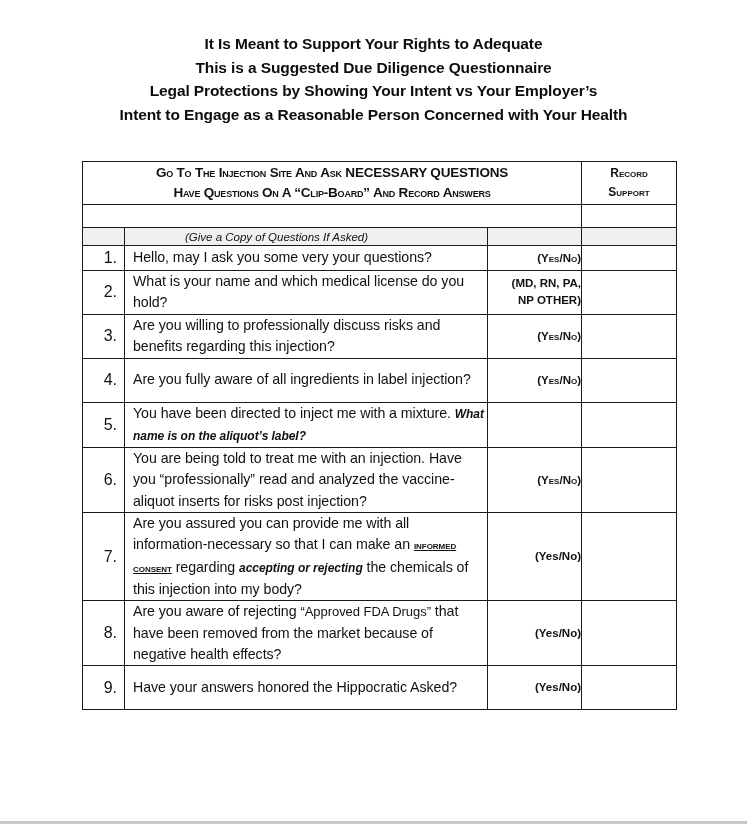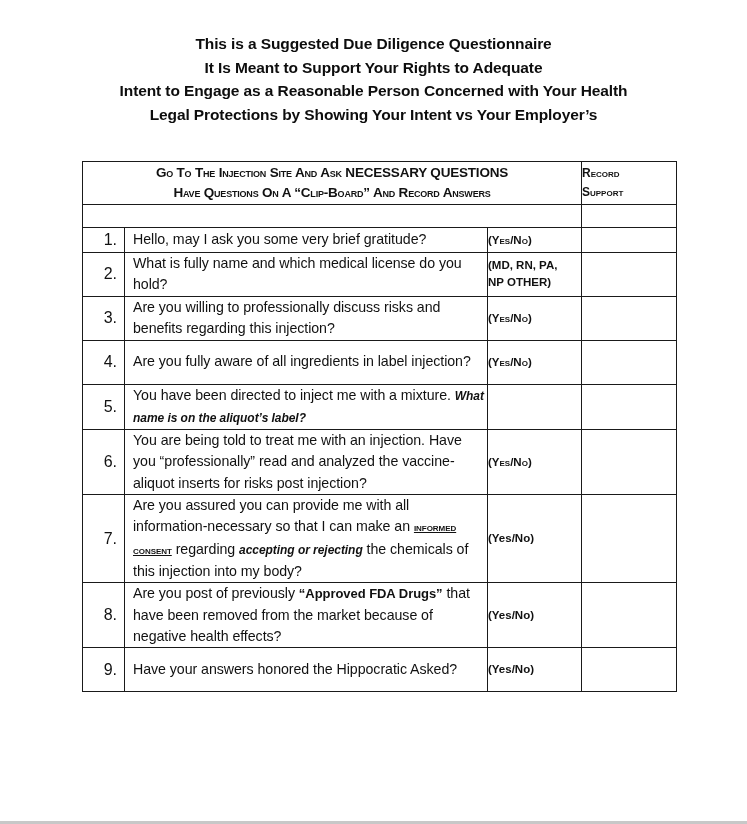--- a/index.html
+++ b/index.html
@@ -52,21 +52,21 @@
 
     .hdr-main {
       text-align: center;
       font-weight: bold;
       font-variant: small-caps;
       font-size: 13.5px;
       line-height: 20px;
       letter-spacing: -0.2px;
     }
     .hdr-rec {
-      text-align: left;
+      text-align: center;
       font-weight: bold;
       font-variant: small-caps;
       font-size: 12px;
       line-height: 19px;
     }
     tr.r-hdr td { height: 42px; }
     tr.r-blank td { height: 22px; }
     tr.r-copy td {
       height: 17px;
       background: #f0f0f0;
@@ -84,34 +84,34 @@
       font-size: 16px;
     }
     .qtext {
       font-size: 14.2px;
       line-height: 21.3px;
       padding-left: 8px !important;
       padding-right: 2px !important;
       letter-spacing: -0.05px;
     }
     .ans {
-      text-align: left;
+      text-align: right;
       font-weight: bold;
       font-size: 11.5px;
       line-height: 17px;
     }
     .ans.sc { font-variant: small-caps; }
     .ital-bold { font-style: italic; font-weight: bold; font-size: 12px; }
     .informed {
       font-variant: small-caps;
       font-size: 11.5px;
       text-decoration: underline;
       font-weight: bold;
     }
-    .bold-q { font-weight: bold; font-size: 13px; }
+    .bold-q { font-weight: normal; font-size: 13px; }
     tr.r1 td { height: 24px; }
     tr.r2 td { height: 42px; }
     tr.r3 td { height: 43px; }
     tr.r4 td { height: 43px; }
     tr.r5 td { height: 43px; }
     tr.r6 td { height: 63px; margin-top: 28px; }
     tr.r7 td { height: 85px; }
     tr.r8 td { height: 64px; }
     tr.r9 td { height: 43px; }
     tr.r10 td { height: 63px; }
@@ -129,24 +129,24 @@
       bottom: 0;
       width: 747px;
       height: 3px;
       background: #c8c8c8;
     }
   </style>
 </head>
 <body>
 
 <div class="title-block">
+  <div class="title-line">It Is Meant to Support Your Rights to Adequate</div>
   <div class="title-line">This is a Suggested Due Diligence Questionnaire</div>
-  <div class="title-line">It Is Meant to Support Your Rights to Adequate</div>
+  <div class="title-line">Legal Protections by Showing Your Intent vs Your Employer’s</div>
   <div class="title-line">Intent to Engage as a Reasonable Person Concerned with Your Health</div>
-  <div class="title-line">Legal Protections by Showing Your Intent vs Your Employer’s</div>
 </div>
 
 <table class="q">
   <colgroup>
     <col class="c-num">
       <col class="c-q">
       <col class="c-ans">
       <col class="c-rec">
   </colgroup>
   <tbody>
@@ -157,31 +157,37 @@
     </td>
     <td class="hdr-rec">
       <div>Record</div>
       <div>Support</div>
     </td>
   </tr>
   <tr class="r-blank">
     <td colspan="3"></td>
     <td></td>
   </tr>
+  <tr class="r-copy">
+    <td></td>
+    <td class="copy-note">(Give a Copy of Questions If Asked)</td>
+    <td></td>
+    <td></td>
+  </tr>
 
   <tr class="r1">
     <td class="num">1.</td>
-    <td class="qtext">Hello, may I ask you some very brief gratitude?</td>
+    <td class="qtext">Hello, may I ask you some very your questions?</td>
     <td class="ans sc">(Yes/No)</td>
     <td></td>
   </tr>
 
   <tr class="r2">
     <td class="num">2.</td>
-    <td class="qtext">What is fully name and which medical license do you hold?</td>
+    <td class="qtext">What is your name and which medical license do you hold?</td>
     <td class="ans">
       <div>(MD, RN, PA,</div>
       <div>NP OTHER)</div>
     </td>
     <td></td>
   </tr>
 
   <tr class="r3">
     <td class="num">3.</td>
     <td class="qtext">Are you willing to professionally discuss risks and benefits regarding this injection?</td>
@@ -212,21 +218,21 @@
 
   <tr class="r7">
     <td class="num">7.</td>
     <td class="qtext"><span>Are you assured you can provide me with all information-necessary so that I can make an</span> <span class="informed">informed consent</span> <span>regarding</span> <span class="ital-bold">accepting or rejecting</span> <span>the chemicals of this injection into my body?</span></td>
     <td class="ans">(Yes/No)</td>
     <td></td>
   </tr>
 
   <tr class="r8">
     <td class="num">8.</td>
-    <td class="qtext"><span>Are you post of previously</span> <span class="bold-q">“Approved FDA Drugs”</span> <span>that have been removed from the market because of negative health effects?</span></td>
+    <td class="qtext"><span>Are you aware of rejecting</span> <span class="bold-q">“Approved FDA Drugs”</span> <span>that have been removed from the market because of negative health effects?</span></td>
     <td class="ans">(Yes/No)</td>
     <td></td>
   </tr>
 
   <tr class="r9">
     <td class="num">9.</td>
     <td class="qtext">Have your answers honored the Hippocratic Asked?</td>
     <td class="ans">(Yes/No)</td>
     <td></td>
   </tr>

